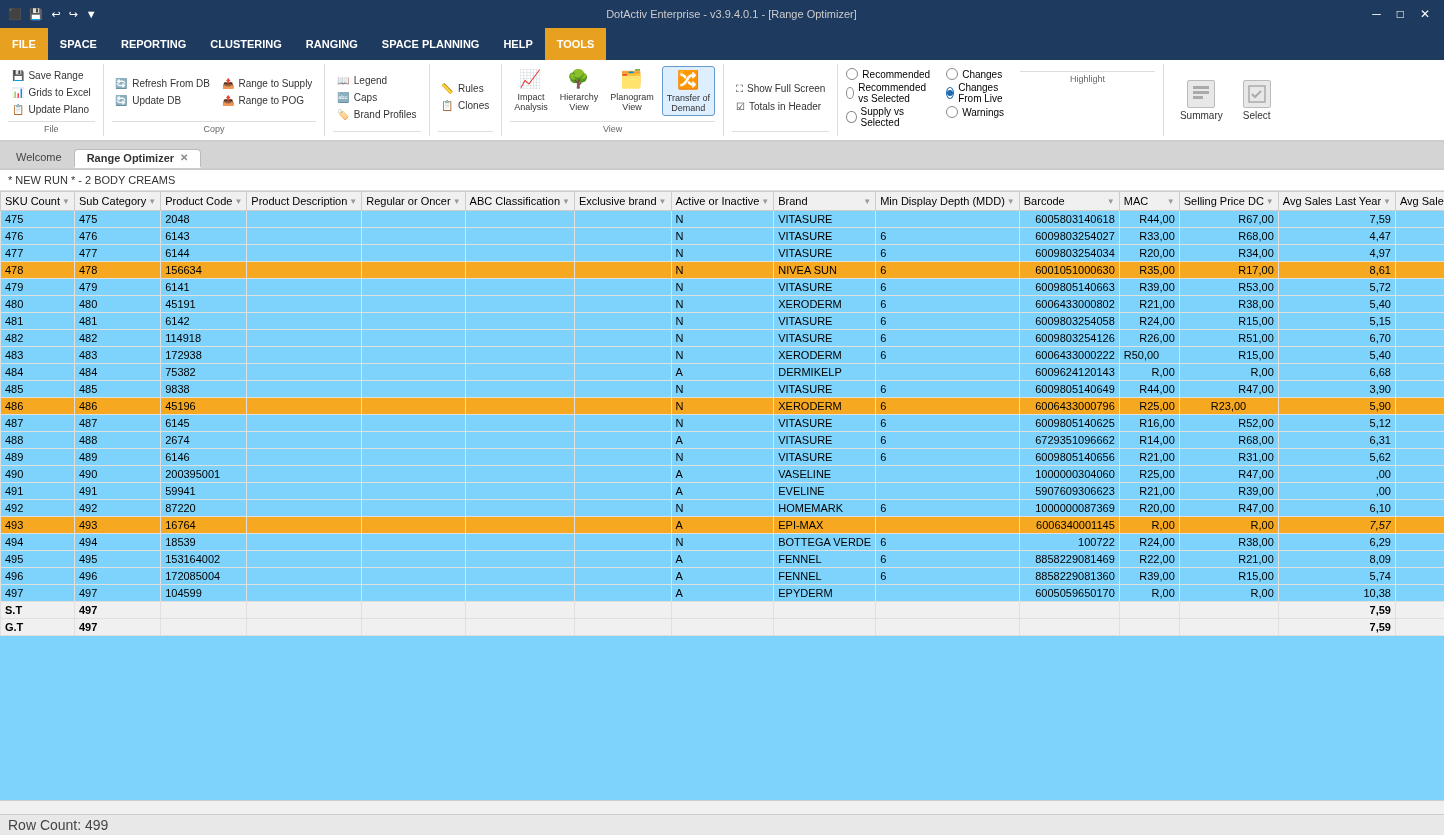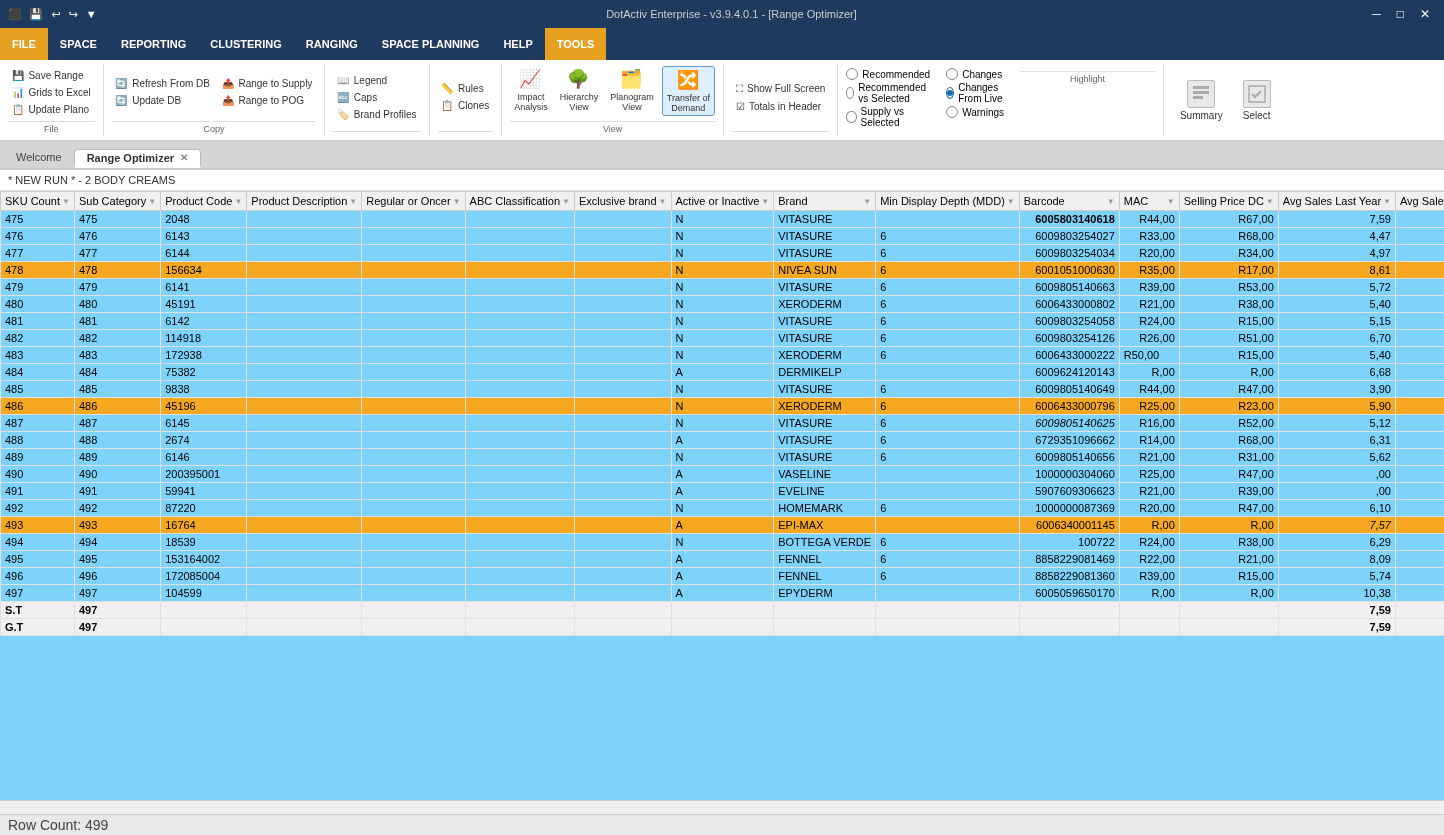--- a/index.html
+++ b/index.html
@@ -560,21 +560,21 @@
               <td>475</td>
               <td>475</td>
               <td>2048</td>
               <td></td>
               <td></td>
               <td></td>
               <td></td>
               <td>N</td>
               <td>VITASURE</td>
               <td></td>
-              <td style="text-align: right; font-weight: bold;">6005803140618</td>
+              <td style="text-align: right;">6005803140618</td>
               <td style="text-align: right;">R44,00</td>
               <td style="text-align: right;">R67,00</td>
               <td style="text-align: right;">7,59</td>
               <td style="text-align: right;">7,04</td>
             </tr>
             <tr>
               <td>476</td>
               <td>476</td>
               <td>6143</td>
               <td></td>
@@ -749,36 +749,36 @@
               <td>45196</td>
               <td></td>
               <td></td>
               <td></td>
               <td></td>
               <td>N</td>
               <td>XERODERM</td>
               <td>6</td>
               <td style="text-align: right;">6006433000796</td>
               <td style="text-align: right;">R25,00</td>
-              <td style="text-align: right; padding-left: 31px;">R23,00</td>
+              <td style="text-align: left; padding-left: 31px;">R23,00</td>
               <td style="text-align: right;">5,90</td>
               <td style="text-align: right;">4,78</td>
             </tr>
             <tr>
               <td>487</td>
               <td>487</td>
               <td>6145</td>
               <td></td>
               <td></td>
               <td></td>
               <td></td>
               <td>N</td>
               <td>VITASURE</td>
               <td>6</td>
-              <td style="text-align: right; font-style: italic;">6009805140625</td>
+              <td style="text-align: right;">6009805140625</td>
               <td style="text-align: right;">R16,00</td>
               <td style="text-align: right;">R52,00</td>
               <td style="text-align: right;">5,12</td>
               <td style="text-align: right;">4,79</td>
             </tr>
             <tr>
               <td>488</td>
               <td>488</td>
               <td>2674</td>
               <td></td>

